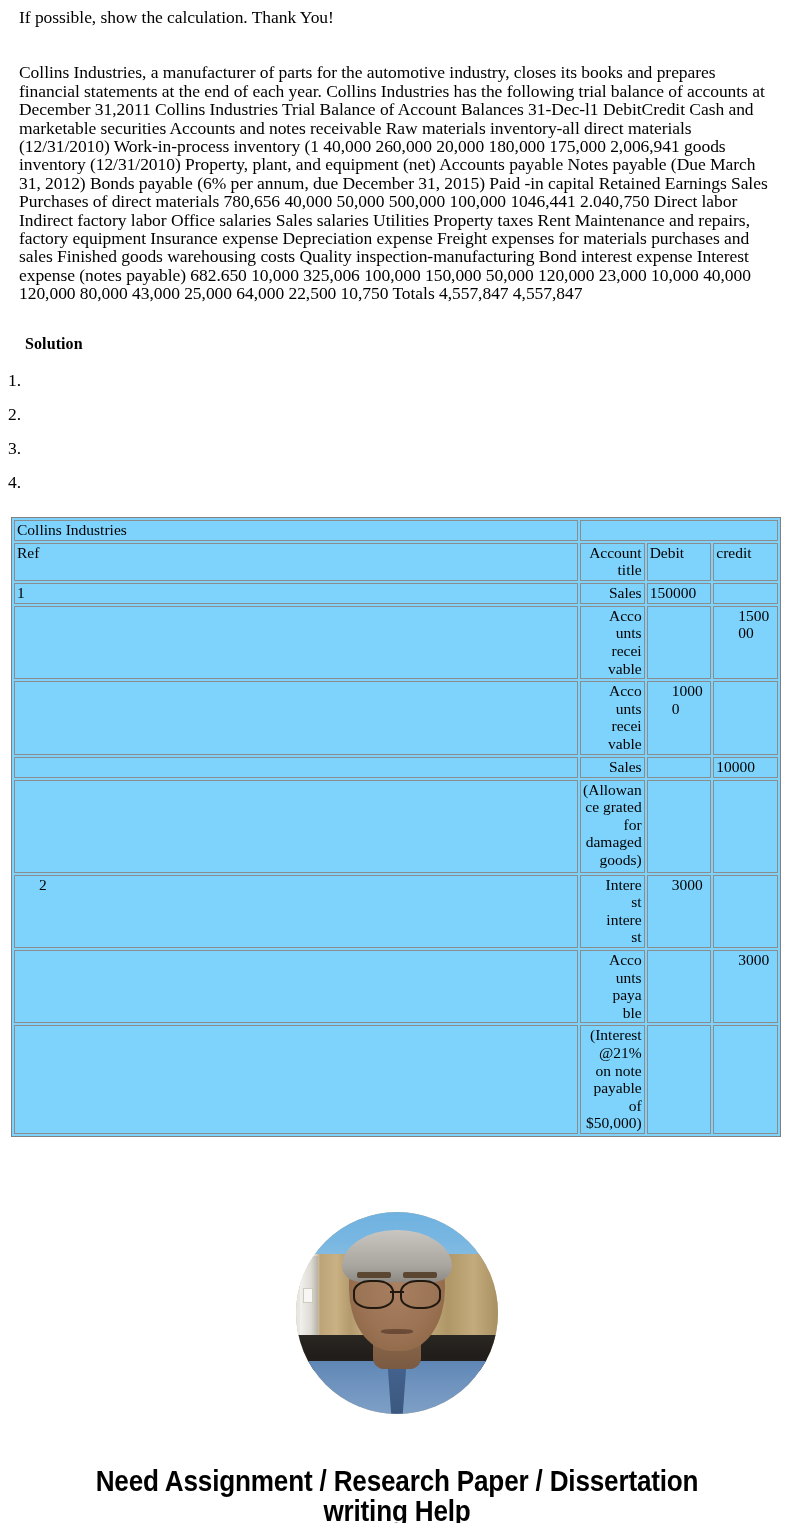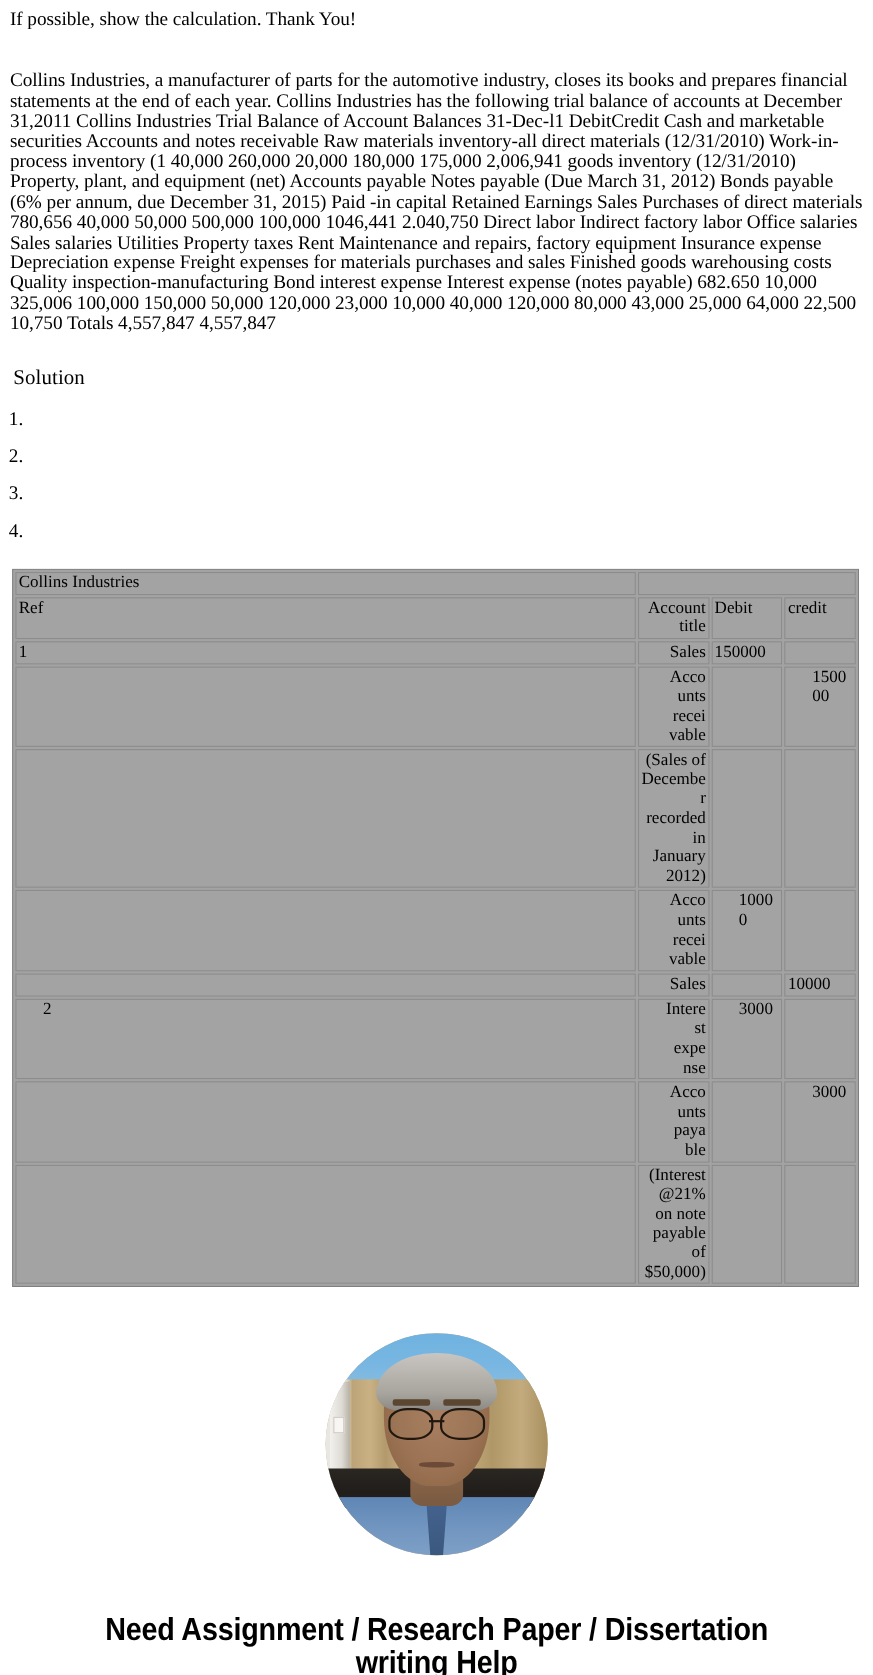--- a/index.html
+++ b/index.html
@@ -18,40 +18,40 @@
   .page {
     position: relative;
     width: 794px;
     min-height: 1523px;
     background: #ffffff;
     overflow: hidden;
   }
 
   
   .prose {
-    padding: 0 9px;
+    padding: 0 19px;
   }
   p.para {
     margin: 0 0 0 0;
     font-size: 17.5px;
     line-height: 18.4px;
     text-align: left;
     letter-spacing: -0.05px;
   }
   p.intro {
     margin: 8px 0 0 0;
   }
   p.body-para {
     margin: 37px 0 0 0;
   }
 
   h2.solution {
-    font-size: 19px;
-    font-weight: normal;
-    margin: 30px 0 0 12px;
+    font-size: 16px;
+    font-weight: bold;
+    margin: 30px 0 0 25px;
     line-height: 22px;
     letter-spacing: 0.1px;
   }
 
   ol.steps {
     margin: 16px 0 0 0;
     padding: 0 0 0 8px;
     list-style: none;
     counter-reset: stepnum;
   }
@@ -74,21 +74,21 @@
     overflow: hidden;
     position: relative;
   }
   table.entries {
     border-collapse: separate;
     border-spacing: 2px;
     width: 770px;
     table-layout: fixed;
     font-size: 15.5px;
     line-height: 17.6px;
-    background: #a3a3a3;
+    background: #7dd3fc;
     border: 1px solid #808080;
     margin: 0;
   }
   table.entries td {
     border: 1px solid #8c8c8c;
     padding: 0px 2px 1px 2px;
     vertical-align: top;
     overflow: hidden;
     word-wrap: break-word;
   }
@@ -257,41 +257,41 @@
           <td class="c-title">Sales</td>
           <td class="c-debit">150000</td>
           <td class="c-credit"></td>
         </tr>
         <tr class="tall-1">
           <td class="c-ref"></td>
           <td class="c-title">Accounts receivable</td>
           <td class="c-debit"></td>
           <td class="c-credit">150000</td>
         </tr>
-        <tr class="tall-3">
-          <td class="c-ref"></td>
-          <td class="c-title">(Sales of December recorded in January 2012)</td>
-          <td class="c-debit"></td>
-          <td class="c-credit"></td>
-        </tr>
         <tr class="tall-1">
           <td class="c-ref"></td>
           <td class="c-title">Accounts receivable</td>
           <td class="c-debit">10000</td>
           <td class="c-credit"></td>
         </tr>
         <tr class="norm">
           <td class="c-ref"></td>
           <td class="c-title">Sales</td>
           <td class="c-debit"></td>
           <td class="c-credit">10000</td>
         </tr>
+        <tr class="tall-3">
+          <td class="c-ref"></td>
+          <td class="c-title">(Allowance grated for damaged goods)</td>
+          <td class="c-debit"></td>
+          <td class="c-credit"></td>
+        </tr>
         <tr class="tall-1">
           <td class="c-ref">2</td>
-          <td class="c-title">Interest expense</td>
+          <td class="c-title">Interest interest</td>
           <td class="c-debit">3000</td>
           <td class="c-credit"></td>
         </tr>
         <tr class="tall-1">
           <td class="c-ref"></td>
           <td class="c-title">Accounts payable</td>
           <td class="c-debit"></td>
           <td class="c-credit">3000</td>
         </tr>
         <tr class="tall-3">

